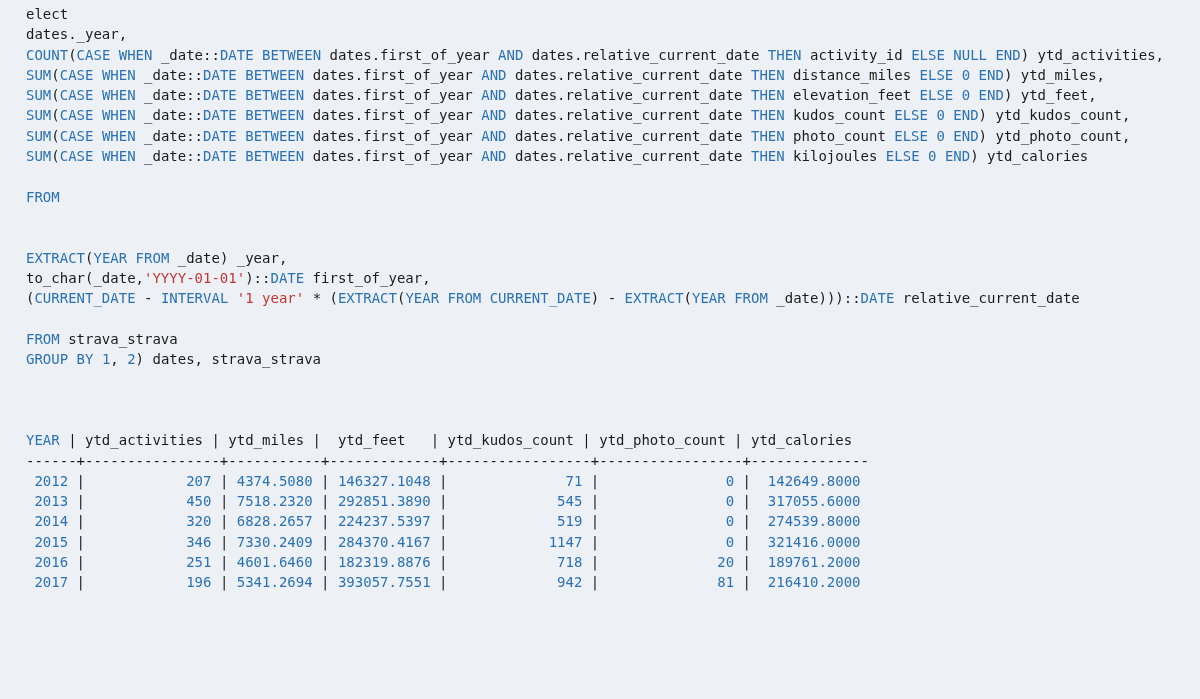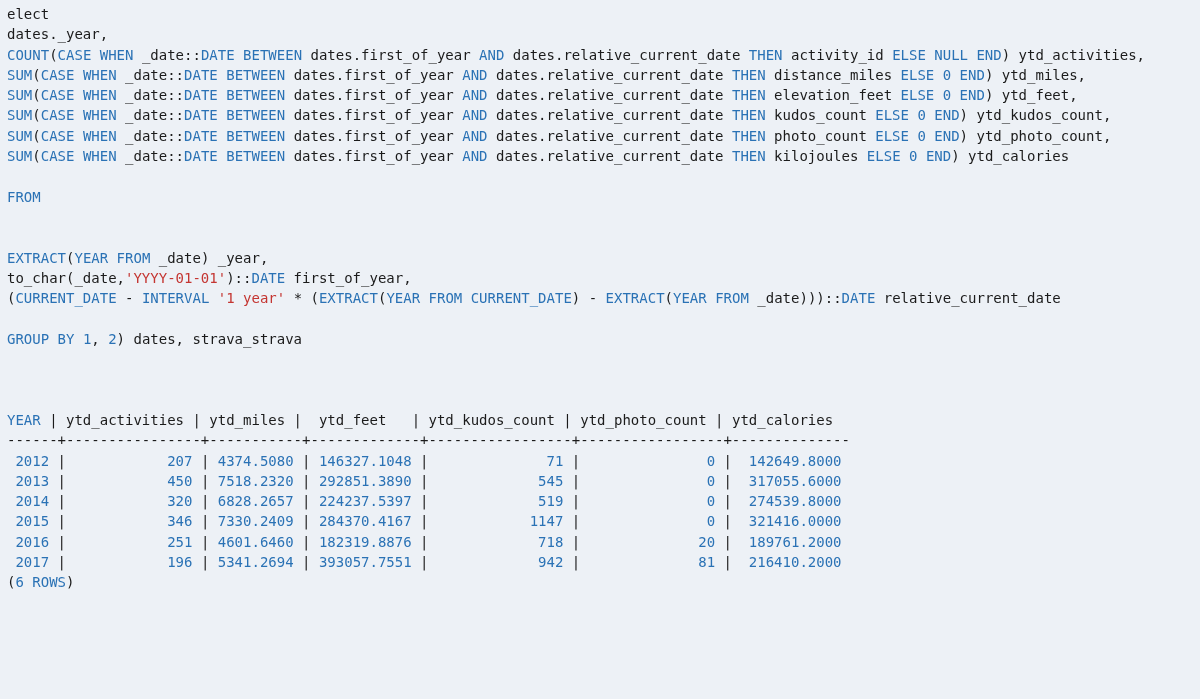--- a/index.html
+++ b/index.html
@@ -6,20 +6,21 @@
   body{
     width:1200px;height:699px;overflow:hidden;
     background:var(--bg,#edf1f6);
   }
   #code{
     font-family:"DejaVu Sans Mono","Liberation Mono",monospace;
     font-size:14px;
     line-height:20.3px;
     padding:4px 3px 0 7px;
     color:var(--plain,#1b1b1b);
+    margin-left:19px;
   }
   .line{white-space:pre;height:20.3px;}
   .t-p{color:var(--plain,#1b1b1b);}
   .t-k{color:var(--kw,#2a72b5);}
   .t-n{color:var(--num,#2a72b5);}
   .t-s{color:var(--str,#c43531);}
   .t-c{color:var(--cmt,#8c8c8c);font-style:italic;}
 </style>
 </head>
 <body>
@@ -34,26 +35,26 @@
     <div class="line"><span class="t-k">SUM</span><span class="t-p">(</span><span class="t-k">CASE</span><span class="t-p"> </span><span class="t-k">WHEN</span><span class="t-p"> _date::</span><span class="t-k">DATE</span><span class="t-p"> </span><span class="t-k">BETWEEN</span><span class="t-p"> dates.first_of_year </span><span class="t-k">AND</span><span class="t-p"> dates.relative_current_date </span><span class="t-k">THEN</span><span class="t-p"> photo_count </span><span class="t-k">ELSE</span><span class="t-p"> </span><span class="t-n">0</span><span class="t-p"> </span><span class="t-k">END</span><span class="t-p">) ytd_photo_count,</span></div>
     <div class="line"><span class="t-k">SUM</span><span class="t-p">(</span><span class="t-k">CASE</span><span class="t-p"> </span><span class="t-k">WHEN</span><span class="t-p"> _date::</span><span class="t-k">DATE</span><span class="t-p"> </span><span class="t-k">BETWEEN</span><span class="t-p"> dates.first_of_year </span><span class="t-k">AND</span><span class="t-p"> dates.relative_current_date </span><span class="t-k">THEN</span><span class="t-p"> kilojoules </span><span class="t-k">ELSE</span><span class="t-p"> </span><span class="t-n">0</span><span class="t-p"> </span><span class="t-k">END</span><span class="t-p">) ytd_calories</span></div>
     <div class="line">&nbsp;</div>
     <div class="line"><span class="t-k">FROM</span></div>
     <div class="line">&nbsp;</div>
     <div class="line">&nbsp;</div>
     <div class="line"><span class="t-k">EXTRACT</span><span class="t-p">(</span><span class="t-k">YEAR</span><span class="t-p"> </span><span class="t-k">FROM</span><span class="t-p"> _date) _year,</span></div>
     <div class="line"><span class="t-p">to_char(_date,</span><span class="t-s">'YYYY-01-01'</span><span class="t-p">)::</span><span class="t-k">DATE</span><span class="t-p"> first_of_year,</span></div>
     <div class="line"><span class="t-p">(</span><span class="t-k">CURRENT_DATE</span><span class="t-p"> - </span><span class="t-k">INTERVAL</span><span class="t-p"> </span><span class="t-s">'1 year'</span><span class="t-p"> * (</span><span class="t-k">EXTRACT</span><span class="t-p">(</span><span class="t-k">YEAR</span><span class="t-p"> </span><span class="t-k">FROM</span><span class="t-p"> </span><span class="t-k">CURRENT_DATE</span><span class="t-p">) - </span><span class="t-k">EXTRACT</span><span class="t-p">(</span><span class="t-k">YEAR</span><span class="t-p"> </span><span class="t-k">FROM</span><span class="t-p"> _date)))::</span><span class="t-k">DATE</span><span class="t-p"> relative_current_date</span></div>
     <div class="line">&nbsp;</div>
+    <div class="line"><span class="t-k">FROM</span><span class="t-p"> strava_strava</span></div>
     <div class="line"><span class="t-k">GROUP BY</span><span class="t-p"> </span><span class="t-n">1</span><span class="t-p">, </span><span class="t-n">2</span><span class="t-p">) dates, strava_strava</span></div>
     <div class="line">&nbsp;</div>
     <div class="line">&nbsp;</div>
     <div class="line">&nbsp;</div>
     <div class="line"><span class="t-k">YEAR</span><span class="t-p"> | </span><span class="t-p">ytd_activities</span><span class="t-p"> | </span><span class="t-p">ytd_miles</span><span class="t-p"> | </span><span class="t-p"> ytd_feet  </span><span class="t-p"> | </span><span class="t-p">ytd_kudos_count</span><span class="t-p"> | </span><span class="t-p">ytd_photo_count</span><span class="t-p"> | </span><span class="t-p">ytd_calories</span></div>
     <div class="line"><span class="t-p">------+----------------+-----------+-------------+-----------------+-----------------+--------------</span></div>
     <div class="line"><span class="t-p"> </span><span class="t-n">2012</span><span class="t-p"> | </span><span class="t-n">           207</span><span class="t-p"> | </span><span class="t-n">4374.5080</span><span class="t-p"> | </span><span class="t-n">146327.1048</span><span class="t-p"> | </span><span class="t-n">             71</span><span class="t-p"> | </span><span class="t-n">              0</span><span class="t-p"> | </span><span class="t-n"> 142649.8000</span></div>
     <div class="line"><span class="t-p"> </span><span class="t-n">2013</span><span class="t-p"> | </span><span class="t-n">           450</span><span class="t-p"> | </span><span class="t-n">7518.2320</span><span class="t-p"> | </span><span class="t-n">292851.3890</span><span class="t-p"> | </span><span class="t-n">            545</span><span class="t-p"> | </span><span class="t-n">              0</span><span class="t-p"> | </span><span class="t-n"> 317055.6000</span></div>
     <div class="line"><span class="t-p"> </span><span class="t-n">2014</span><span class="t-p"> | </span><span class="t-n">           320</span><span class="t-p"> | </span><span class="t-n">6828.2657</span><span class="t-p"> | </span><span class="t-n">224237.5397</span><span class="t-p"> | </span><span class="t-n">            519</span><span class="t-p"> | </span><span class="t-n">              0</span><span class="t-p"> | </span><span class="t-n"> 274539.8000</span></div>
     <div class="line"><span class="t-p"> </span><span class="t-n">2015</span><span class="t-p"> | </span><span class="t-n">           346</span><span class="t-p"> | </span><span class="t-n">7330.2409</span><span class="t-p"> | </span><span class="t-n">284370.4167</span><span class="t-p"> | </span><span class="t-n">           1147</span><span class="t-p"> | </span><span class="t-n">              0</span><span class="t-p"> | </span><span class="t-n"> 321416.0000</span></div>
     <div class="line"><span class="t-p"> </span><span class="t-n">2016</span><span class="t-p"> | </span><span class="t-n">           251</span><span class="t-p"> | </span><span class="t-n">4601.6460</span><span class="t-p"> | </span><span class="t-n">182319.8876</span><span class="t-p"> | </span><span class="t-n">            718</span><span class="t-p"> | </span><span class="t-n">             20</span><span class="t-p"> | </span><span class="t-n"> 189761.2000</span></div>
     <div class="line"><span class="t-p"> </span><span class="t-n">2017</span><span class="t-p"> | </span><span class="t-n">           196</span><span class="t-p"> | </span><span class="t-n">5341.2694</span><span class="t-p"> | </span><span class="t-n">393057.7551</span><span class="t-p"> | </span><span class="t-n">            942</span><span class="t-p"> | </span><span class="t-n">             81</span><span class="t-p"> | </span><span class="t-n"> 216410.2000</span></div>
-    <div class="line"><span class="t-p">(</span><span class="t-n">6</span><span class="t-p"> </span><span class="t-k">ROWS</span><span class="t-p">)</span></div>
   </div>
 
 </body></html>

